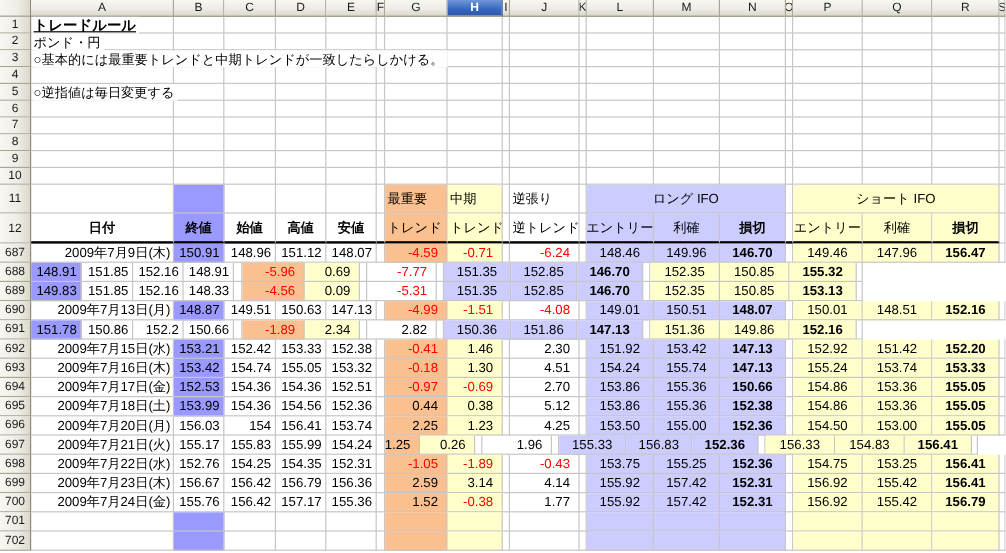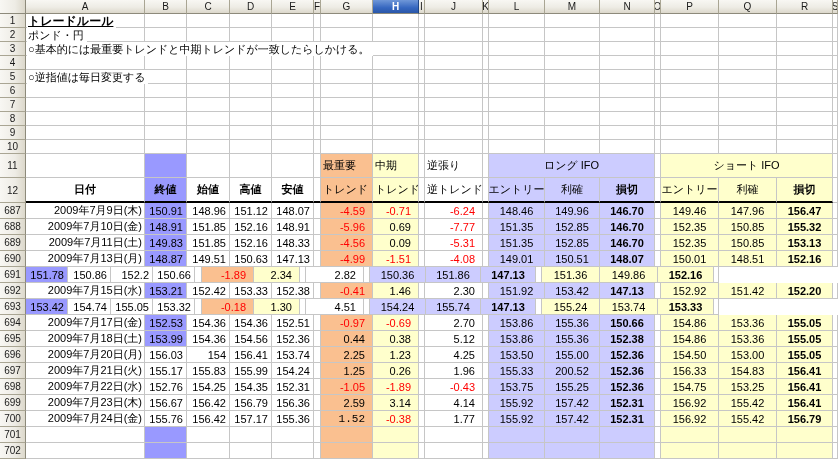--- a/index.html
+++ b/index.html
@@ -369,21 +369,20 @@
       <div class="c numc f-purple" style="width: 55px;">149.96</div>
       <div class="c numc b f-purple" style="width: 55px;">146.70</div>
       <div class="c" style="width: 6px;"></div>
       <div class="c numc f-yellow" style="width: 58px;">149.46</div>
       <div class="c numc f-yellow" style="width: 58px;">147.96</div>
       <div class="c numc b f-yellow" style="width: 56px;">156.47</div>
       <div class="c" style="width: 5px;"></div>
     </div>
     <div class="row" style="height: 16px;">
       <div class="rowhdr">688</div>
-      <div class="c date" style="width: 119px;">2009年7月10日(金)</div>
       <div class="c num3 f-peri" style="width: 42px;">148.91</div>
       <div class="c num3" style="width: 43px;">151.85</div>
       <div class="c num3" style="width: 42px;">152.16</div>
       <div class="c num3" style="width: 42px;">148.91</div>
       <div class="c" style="width: 7px;"></div>
       <div class="c num7 f-orange neg" style="width: 52px;">-5.96</div>
       <div class="c num7 f-yellow" style="width: 46px;">0.69</div>
       <div class="c" style="width: 6px;"></div>
       <div class="c num7 neg" style="width: 58px;">-7.77</div>
       <div class="c" style="width: 6px;"></div>
@@ -391,21 +390,20 @@
       <div class="c numc f-purple" style="width: 55px;">152.85</div>
       <div class="c numc b f-purple" style="width: 55px;">146.70</div>
       <div class="c" style="width: 6px;"></div>
       <div class="c numc f-yellow" style="width: 58px;">152.35</div>
       <div class="c numc f-yellow" style="width: 58px;">150.85</div>
       <div class="c numc b f-yellow" style="width: 56px;">155.32</div>
       <div class="c" style="width: 5px;"></div>
     </div>
     <div class="row" style="height: 16px;">
       <div class="rowhdr">689</div>
-      <div class="c date" style="width: 119px;">2009年7月11日(土)</div>
       <div class="c num3 f-peri" style="width: 42px;">149.83</div>
       <div class="c num3" style="width: 43px;">151.85</div>
       <div class="c num3" style="width: 42px;">152.16</div>
       <div class="c num3" style="width: 42px;">148.33</div>
       <div class="c" style="width: 7px;"></div>
       <div class="c num7 f-orange neg" style="width: 52px;">-4.56</div>
       <div class="c num7 f-yellow" style="width: 46px;">0.09</div>
       <div class="c" style="width: 6px;"></div>
       <div class="c num7 neg" style="width: 58px;">-5.31</div>
       <div class="c" style="width: 6px;"></div>
@@ -478,20 +476,21 @@
       <div class="c numc f-purple" style="width: 55px;">153.42</div>
       <div class="c numc b f-purple" style="width: 55px;">147.13</div>
       <div class="c" style="width: 6px;"></div>
       <div class="c numc f-yellow" style="width: 58px;">152.92</div>
       <div class="c numc f-yellow" style="width: 58px;">151.42</div>
       <div class="c numc b f-yellow" style="width: 56px;">152.20</div>
       <div class="c" style="width: 5px;"></div>
     </div>
     <div class="row" style="height: 16px;">
       <div class="rowhdr">693</div>
+      <div class="c date" style="width: 119px;">2009年7月16日(木)</div>
       <div class="c num3 f-peri" style="width: 42px;">153.42</div>
       <div class="c num3" style="width: 43px;">154.74</div>
       <div class="c num3" style="width: 42px;">155.05</div>
       <div class="c num3" style="width: 42px;">153.32</div>
       <div class="c" style="width: 7px;"></div>
       <div class="c num7 f-orange neg" style="width: 52px;">-0.18</div>
       <div class="c num7 f-yellow" style="width: 46px;">1.30</div>
       <div class="c" style="width: 6px;"></div>
       <div class="c num7" style="width: 58px;">4.51</div>
       <div class="c" style="width: 6px;"></div>
@@ -571,27 +570,27 @@
       <div class="c" style="width: 5px;"></div>
     </div>
     <div class="row" style="height: 16px;">
       <div class="rowhdr">697</div>
       <div class="c date" style="width: 119px;">2009年7月21日(火)</div>
       <div class="c num3" style="width: 42px;">155.17</div>
       <div class="c num3" style="width: 43px;">155.83</div>
       <div class="c num3" style="width: 42px;">155.99</div>
       <div class="c num3" style="width: 42px;">154.24</div>
       <div class="c" style="width: 7px;"></div>
-      <div class="c num7 f-orange" style="width: 52px;">1.25</div>
+      <div class="c num7 f-orange" style="width: 29px;">1.25</div>
       <div class="c num7 f-yellow" style="width: 46px;">0.26</div>
       <div class="c" style="width: 6px;"></div>
       <div class="c num7" style="width: 58px;">1.96</div>
       <div class="c" style="width: 6px;"></div>
       <div class="c numc f-purple" style="width: 56px;">155.33</div>
-      <div class="c numc f-purple" style="width: 55px;">200.52</div>
+      <div class="c numc f-purple" style="width: 55px;">156.83</div>
       <div class="c numc b f-purple" style="width: 55px;">152.36</div>
       <div class="c" style="width: 6px;"></div>
       <div class="c numc f-yellow" style="width: 58px;">156.33</div>
       <div class="c numc f-yellow" style="width: 58px;">154.83</div>
       <div class="c numc b f-yellow" style="width: 56px;">156.41</div>
       <div class="c" style="width: 5px;"></div>
     </div>
     <div class="row" style="height: 16px;">
       <div class="rowhdr">698</div>
       <div class="c date" style="width: 119px;">2009年7月22日(水)</div>
@@ -637,21 +636,21 @@
       <div class="c" style="width: 5px;"></div>
     </div>
     <div class="row" style="height: 16px;">
       <div class="rowhdr">700</div>
       <div class="c date" style="width: 119px;">2009年7月24日(金)</div>
       <div class="c num3" style="width: 42px;">155.76</div>
       <div class="c num3" style="width: 43px;">156.42</div>
       <div class="c num3" style="width: 42px;">157.17</div>
       <div class="c num3" style="width: 42px;">155.36</div>
       <div class="c" style="width: 7px;"></div>
-      <div class="c num7 f-orange" style="width: 52px; font-family: Liberation Mono, monospace;">1.52</div>
+      <div class="c num7 f-orange" style="width: 52px;">1.52</div>
       <div class="c num7 f-yellow neg" style="width: 46px;">-0.38</div>
       <div class="c" style="width: 6px;"></div>
       <div class="c num7" style="width: 58px;">1.77</div>
       <div class="c" style="width: 6px;"></div>
       <div class="c numc f-purple" style="width: 56px;">155.92</div>
       <div class="c numc f-purple" style="width: 55px;">157.42</div>
       <div class="c numc b f-purple" style="width: 55px;">152.31</div>
       <div class="c" style="width: 6px;"></div>
       <div class="c numc f-yellow" style="width: 58px;">156.92</div>
       <div class="c numc f-yellow" style="width: 58px;">155.42</div>

